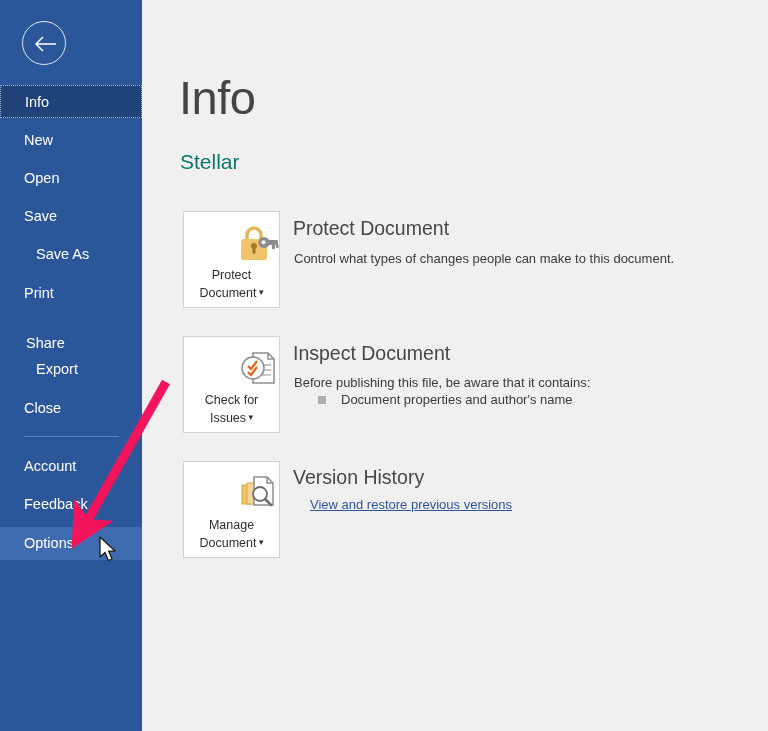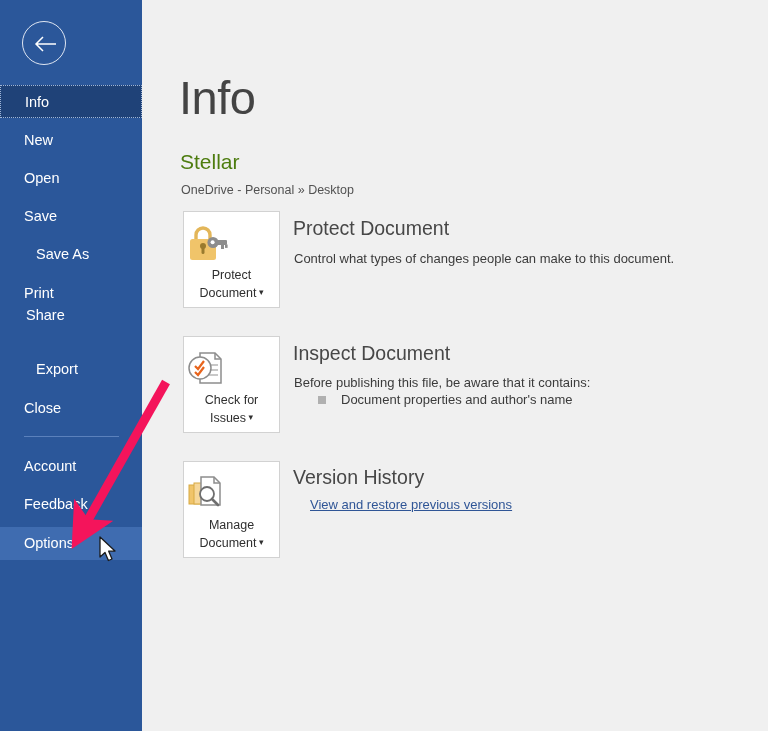--- a/index.html
+++ b/index.html
@@ -47,35 +47,35 @@
   
   #main { position: absolute; left: 142px; top: 0; width: 626px; height: 731px; background: #f0f0f0; }
 
   #page-title {
     position: absolute; left: 37px; top: 74px;
     font-size: 47px; font-weight: 300; color: #444444;
     letter-spacing: -0.5px; line-height: 1;
   }
   #doc-name {
     position: absolute; left: 38px; top: 150px;
-    font-size: 21px; color: #4d7c0f; font-weight: 400;
+    font-size: 21px; color: #0f766e; font-weight: 400;
   }
   #doc-path {
     position: absolute; left: 39px; top: 183px;
     font-size: 12.5px; color: #525252;
   }
 
   
   .section { position: absolute; left: 41px; }
   .big-btn {
     position: absolute; left: 0;
     width: 97px; height: 97px;
     background: #ffffff; border: 1px solid #d2d2d2;
     display: flex; flex-direction: column;
-    align-items: flex-start; justify-content: flex-start;
+    align-items: flex-end; justify-content: flex-start;
     cursor: pointer;
   }
   .big-btn .bicon { margin-top: 10px; height: 42px; display: flex; align-items: center; justify-content: center; }
   .big-btn .blabel {
     font-size: 12.5px; color: #2f2f2f;
     text-align: center; line-height: 17px; margin-top: 3px;
     width: 95px;
   }
   .caret { font-size: 9px; vertical-align: 2px; }
 
@@ -116,35 +116,34 @@
       </svg>
     </div>
 
     <div id="nav-list">
         <div class="nav-item active" style="top: 85px;"><span>Info</span></div>
         <div class="nav-item" style="top: 124px;"><span>New</span></div>
         <div class="nav-item" style="top: 162px;"><span>Open</span></div>
         <div class="nav-item" style="top: 200px;"><span>Save</span></div>
         <div class="nav-item" style="top: 238px; padding-left: 36px;"><span>Save As</span></div>
         <div class="nav-item" style="top: 277px;"><span>Print</span></div>
-        <div class="nav-item" style="top: 299px; padding-left: 26px;"><span>Share</span></div>
+        <div class="nav-item" style="top: 327px; padding-left: 26px;"><span>Share</span></div>
         <div class="nav-item" style="top: 353px; margin-left: 12px;"><span>Export</span></div>
         <div class="nav-item" style="top: 392px;"><span>Close</span></div>
         <div class="nav-item" style="top: 450px;"><span>Account</span></div>
         <div class="nav-item" style="top: 488px;"><span>Feedback</span></div>
         <div class="nav-item hover" style="top: 527px;"><span>Options</span></div>
       </div>
     <div id="nav-separator"></div>
   </div>
 
   <div id="main">
 
     <div id="page-title">Info</div>
     <div id="doc-name">Stellar</div>
-    <div id="doc-path">OneDrive - Personal » Desktop</div>
 
     <div class="section" style="top:211px;">
       <div class="big-btn" style="top:0;">
         <div class="bicon">
           <svg width="44" height="40" viewBox="0 0 44 40">
             <path d="M12 17 V12 a7 7 0 0 1 14 0 V17" fill="none" stroke="#e3b659" stroke-width="3.4"></path>
             <rect x="6" y="16" width="26" height="21" rx="2.5" fill="#f0c46a"></rect>
             <rect x="17.5" y="22" width="3" height="9" rx="1.5" fill="#9a7b2e"></rect>
             <circle cx="19" cy="23" r="3" fill="#9a7b2e"></circle>
             <g fill="#8d8d8d">

